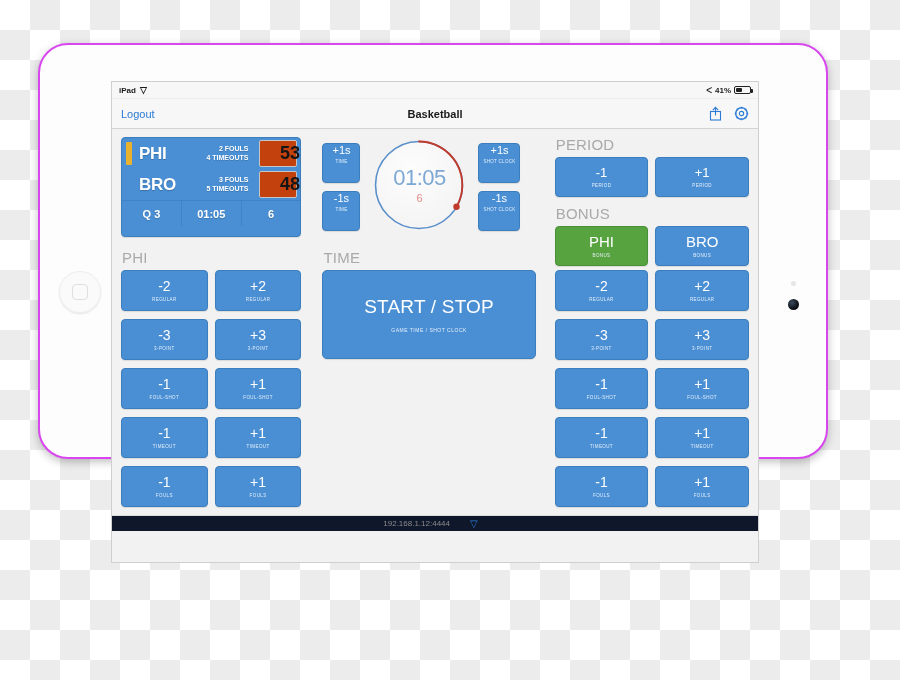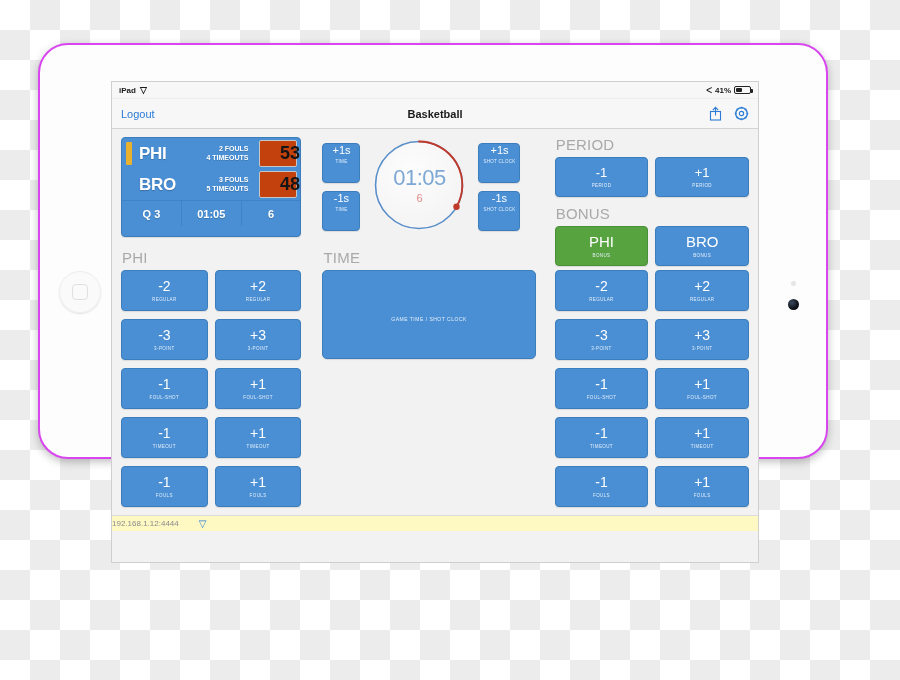--- a/index.html
+++ b/index.html
@@ -280,23 +280,23 @@
     box-shadow: 0 1px 1px rgba(0,0,0,0.10);
   }
   .reset-btn .big { font-size: 15px; color: #ffffff; letter-spacing: 0.2px; }
   .reset-btn .sub { font-size: 5px; color: #e3eefa; letter-spacing: 0.5px; margin-top: 9px; }
 
   
   #footer {
     position: absolute;
     left: 0; right: 0; bottom: 0;
     height: 16px;
-    background: #fef9c3;
+    background: #0f172a;
     border-top: 1px solid #dcdcdc;
-    display: flex; align-items: center; justify-content: flex-start;
+    display: flex; align-items: center; justify-content: center;
     padding-right: 9px; gap: 20px;
   }
   #footer-address { font-size: 8px; color: #8b8b8b; }
   #footer .wifi-glyph { color: #2b7bd6; font-size: 10px; }
 </style>
 </head>
 <body>
 
 <div id="device">
   <div id="home-button">
@@ -491,20 +491,21 @@
                 <span class="big">+1</span>
                 <span class="sub">FOULS</span>
               </div>
             </div>
           </div>
         </div>
 
         <div class="col-time">
           <div class="section-head">TIME</div>
           <div id="startstop-btn">
+            <span class="big">START / STOP</span>
             <span class="sub">GAME TIME / SHOT CLOCK</span>
           </div>
         </div>
 
         <div class="col-bro">
           <div class="section-head">BRO</div>
           <div class="team-grid">
             <div class="team-grid-row">
               <div class="team-btn">
                 <span class="big">-2</span>

